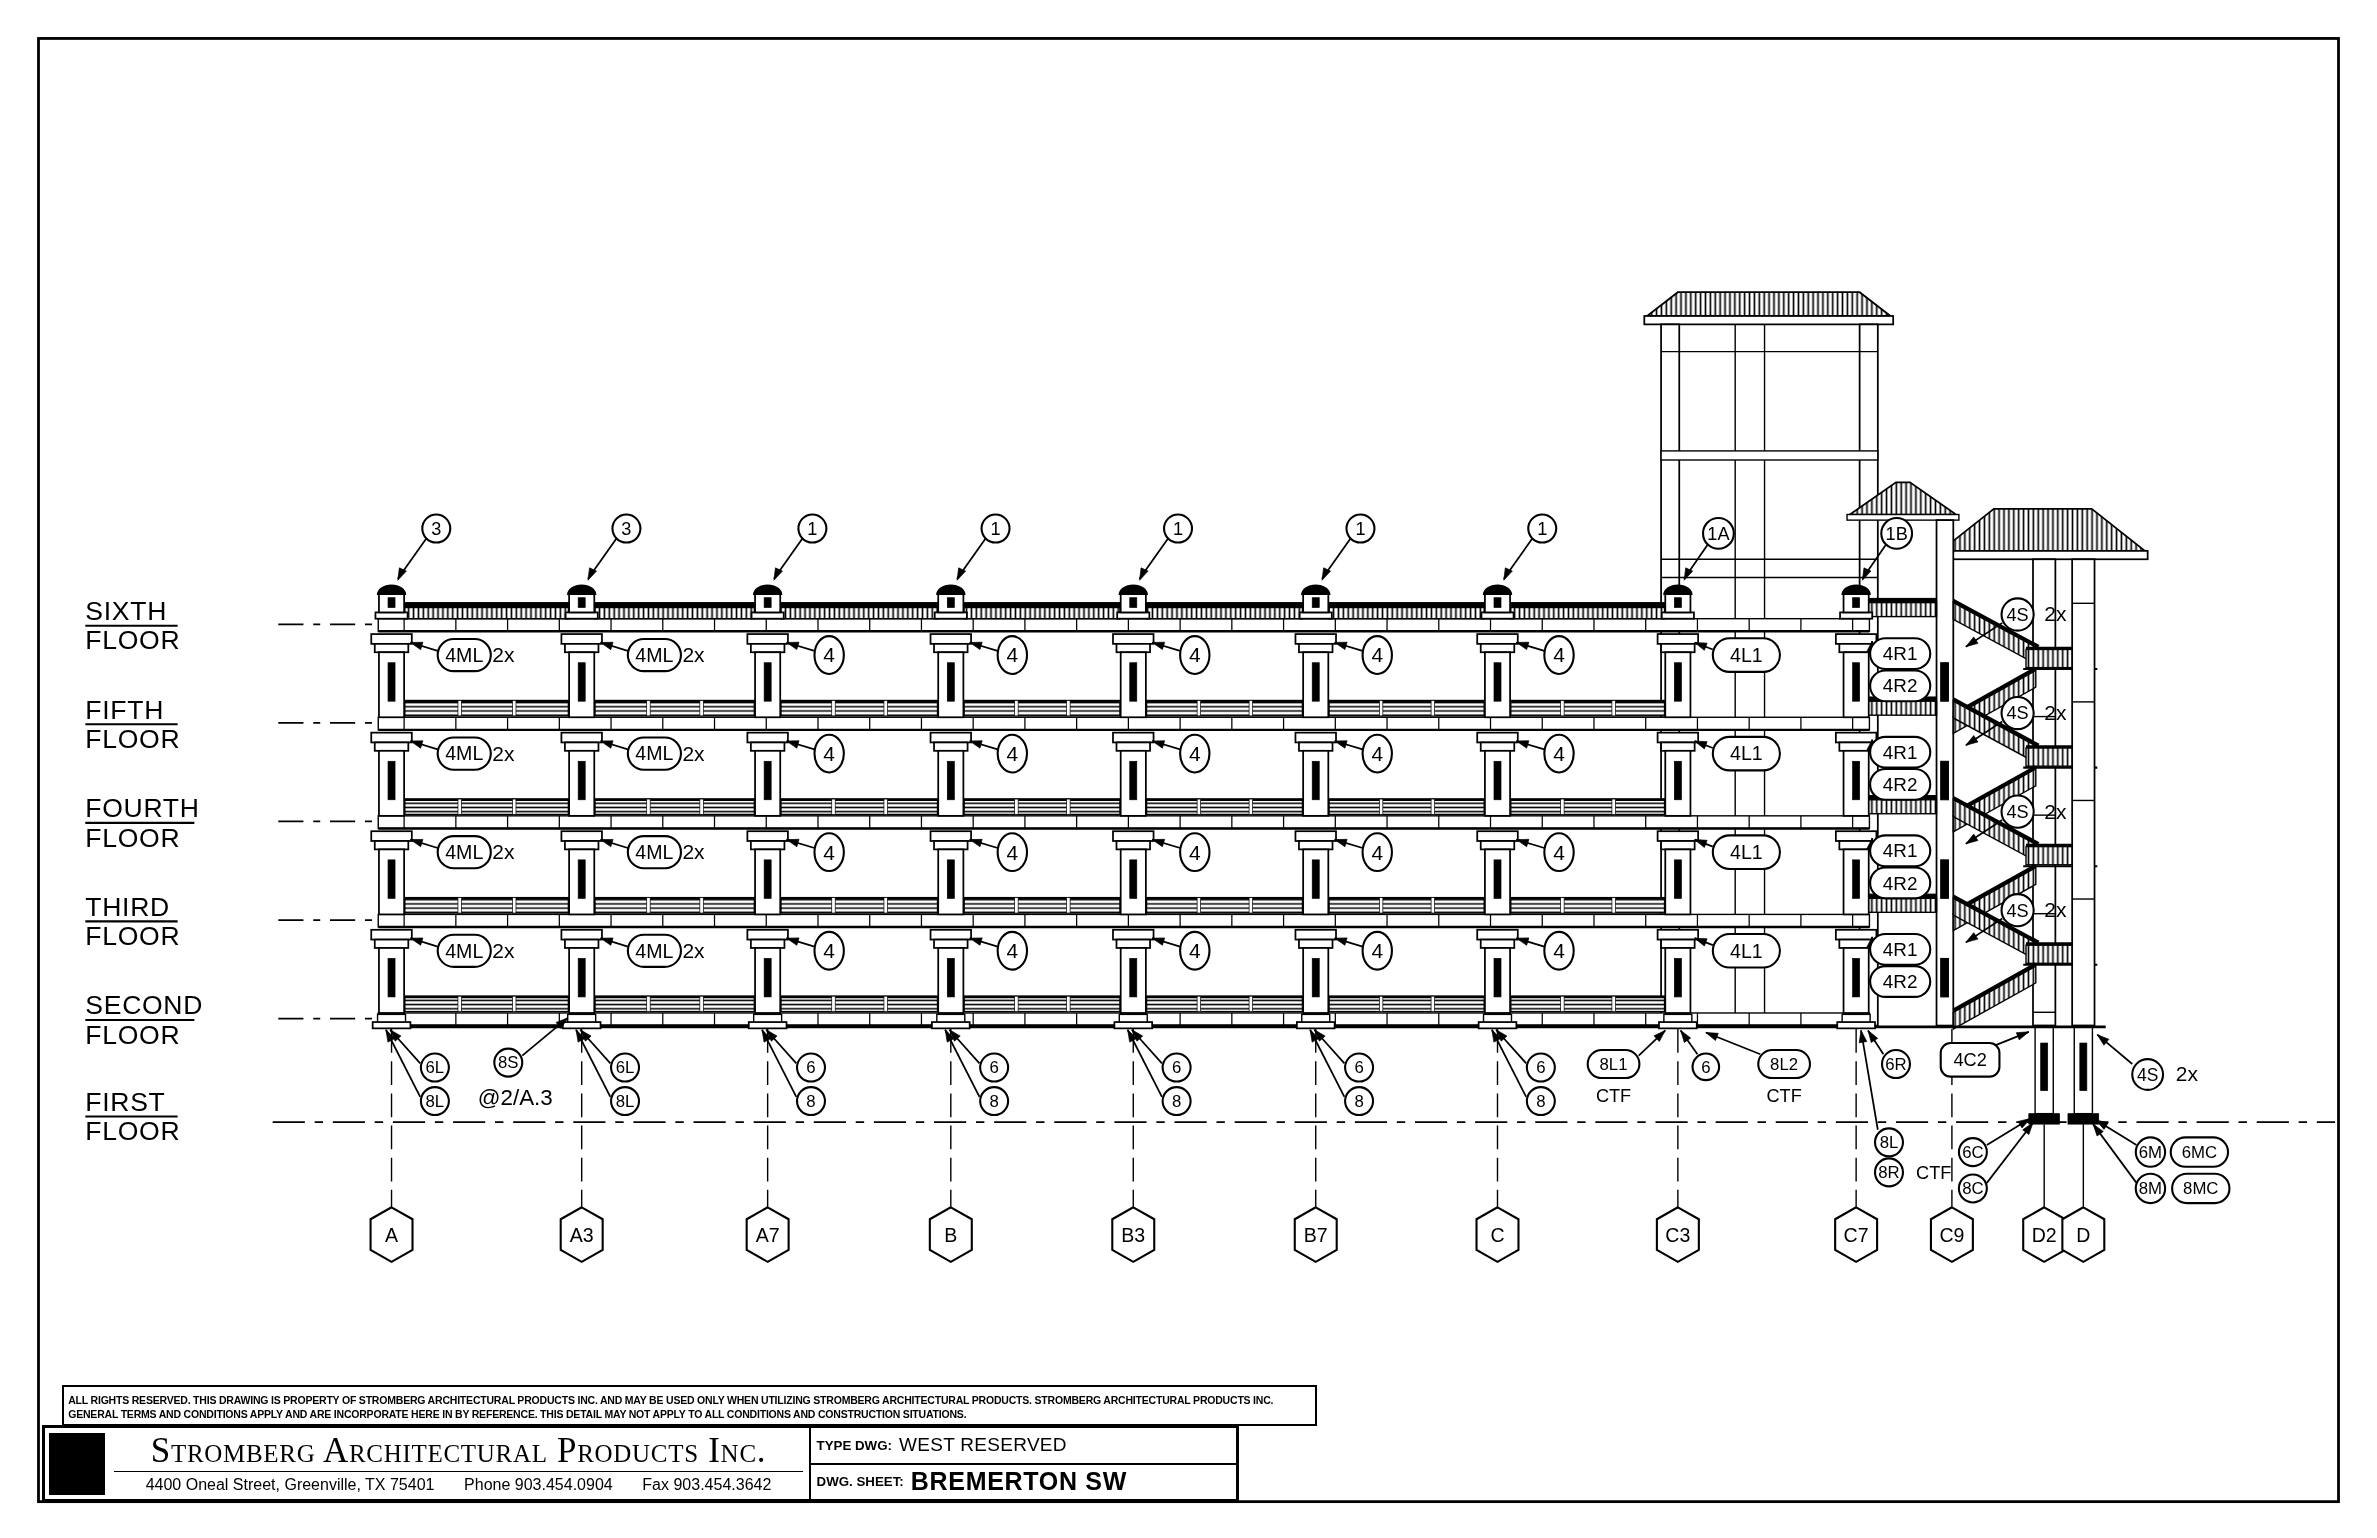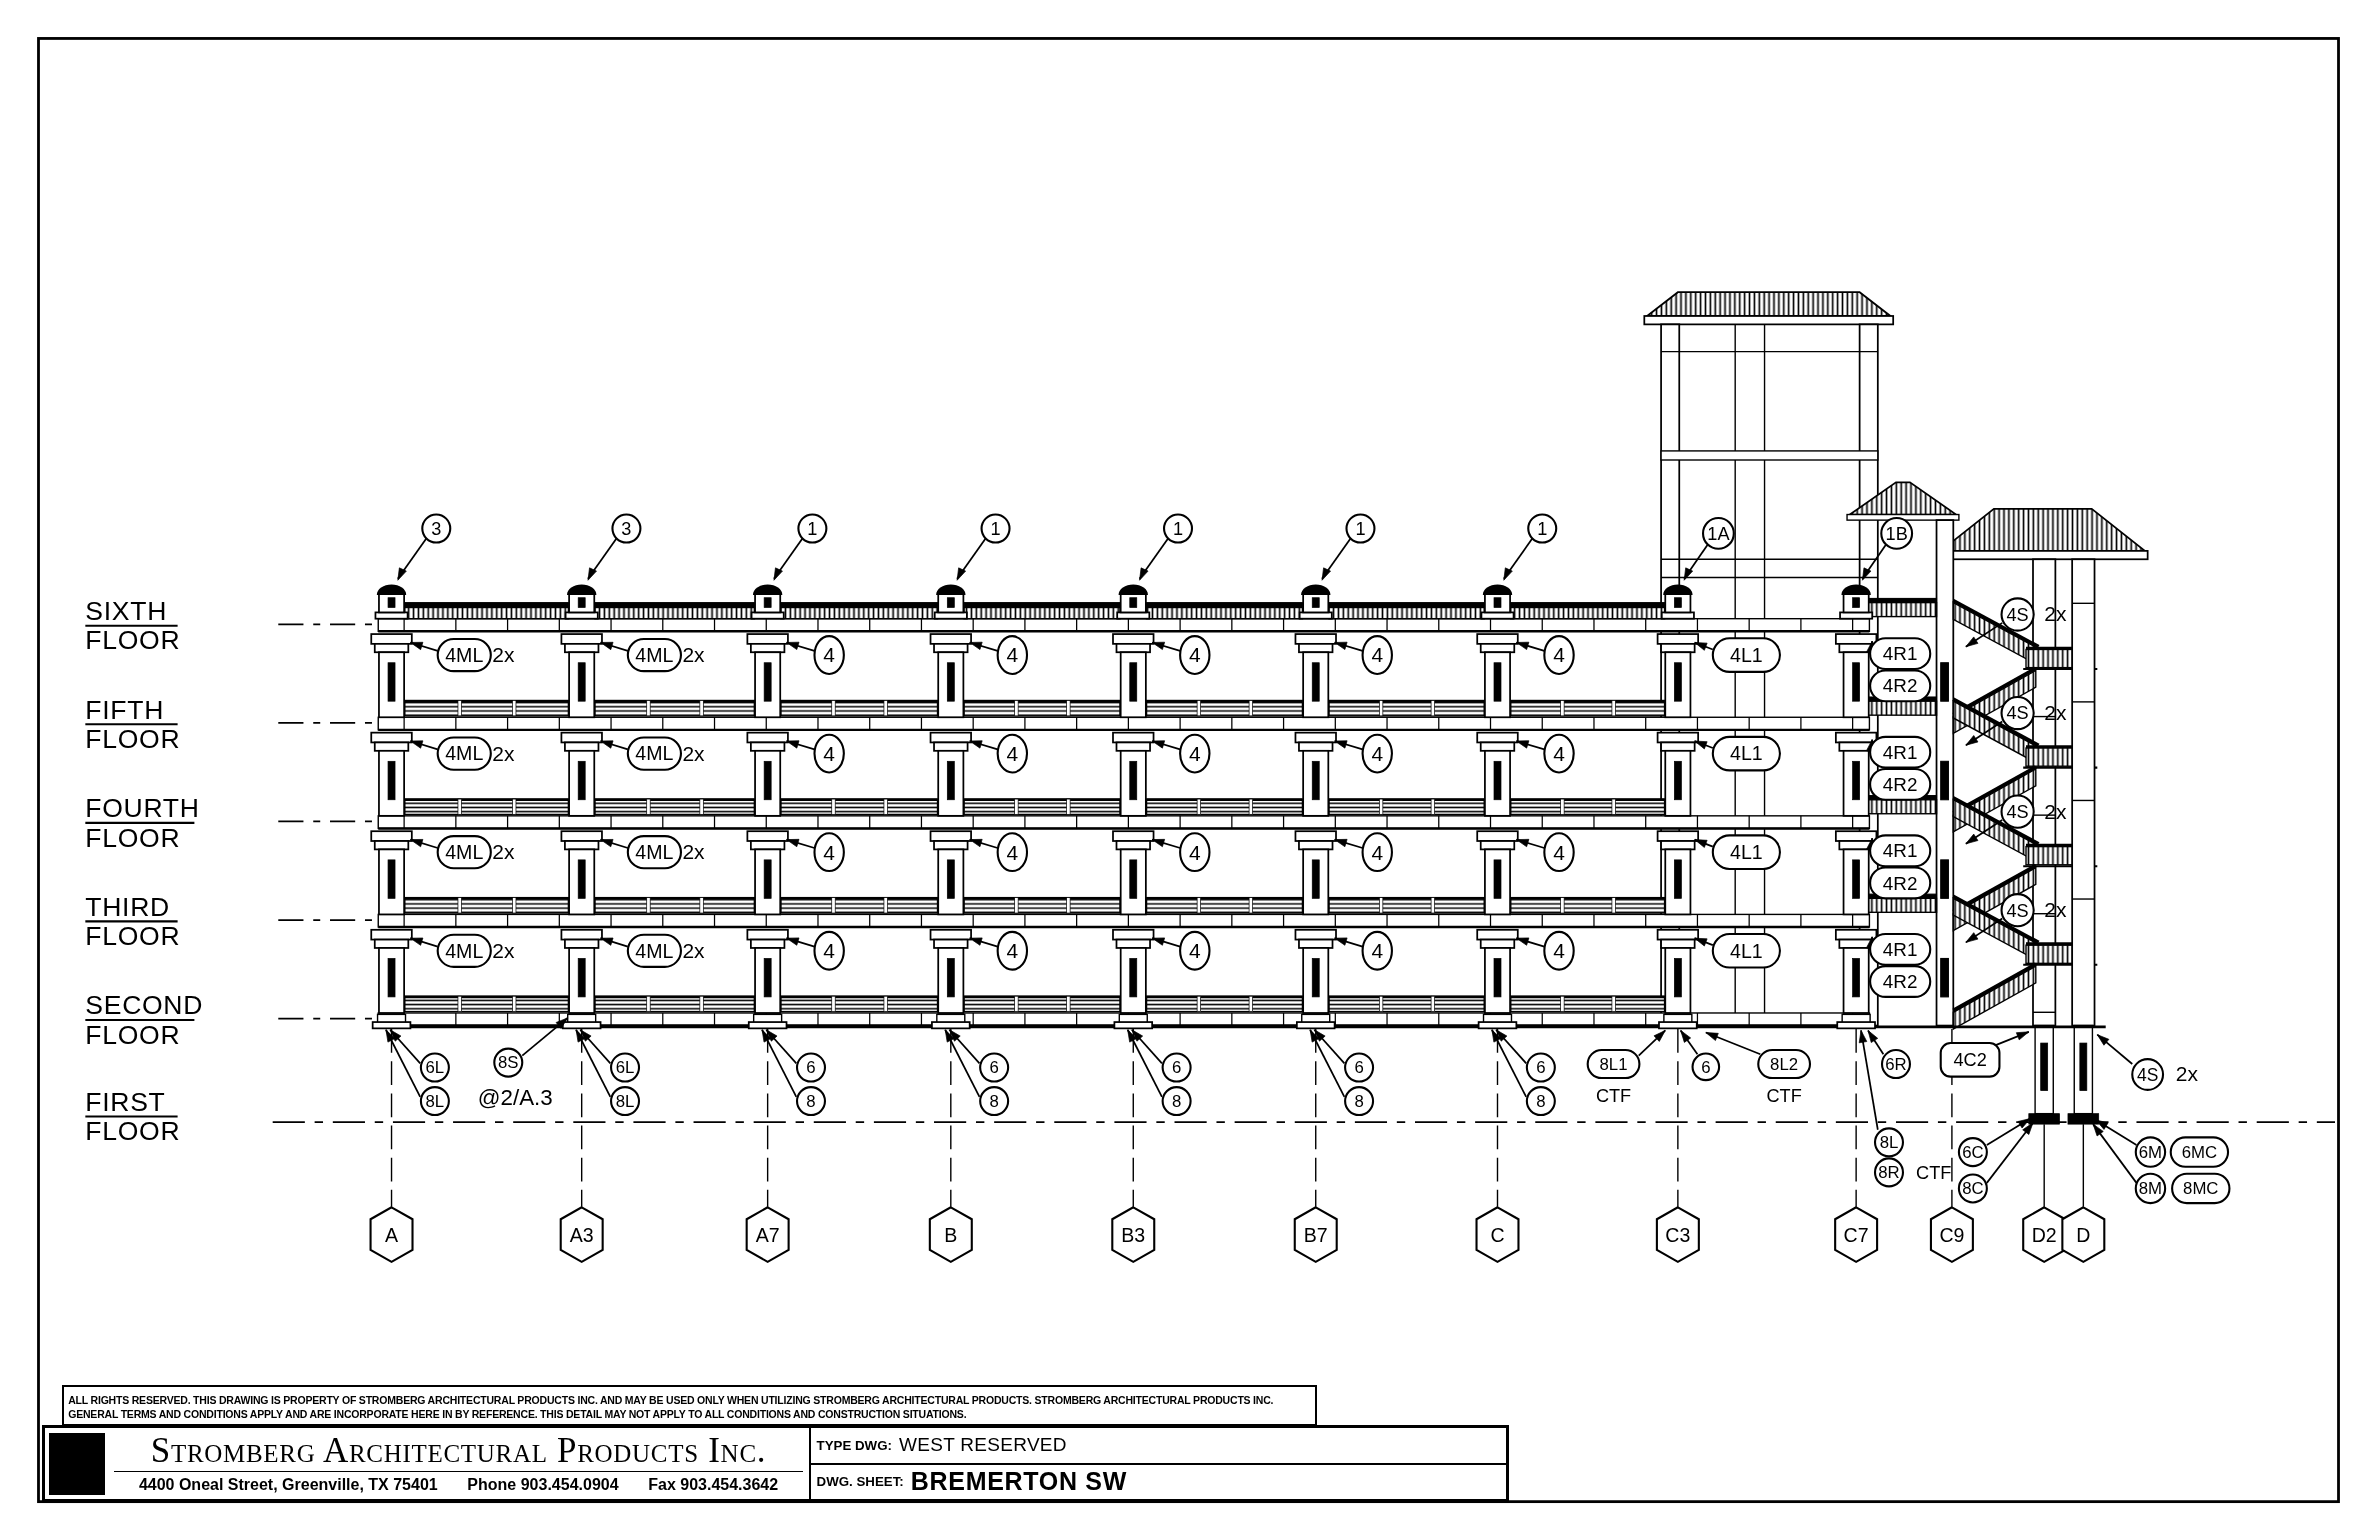--- a/index.html
+++ b/index.html
@@ -2,26 +2,26 @@
 <html style="font-size:11.2px"><head>
 <meta charset="utf-8">
 <style>
   html,body{margin:0;padding:0;background:#fff;}
   body{width:2377px;height:1538px;position:relative;font-family:"Liberation Sans",sans-serif;color:#000;}
   #stage{position:absolute;left:0;top:0;width:2377px;height:1538px;}
   svg text{font-family:"Liberation Sans",sans-serif;fill:#000;}
   
   .tb-disclaimer{position:absolute;left:42px;top:1385px;width:1255px;height:41px;border:2.1px solid #000;box-sizing:border-box;
     font-size:10.5px;font-weight:bold;letter-spacing:-0.2px;line-height:14px;padding:5.6px 4.2px 0 4.2px;white-space:nowrap;overflow:hidden;margin-left:20px;}
-  .tb-main{position:absolute;left:42px;top:1425px;width:1467px;height:77px;border:3.5px solid #000;box-sizing:border-box;display:flex;}
+  .tb-main{position:absolute;left:42px;top:1425px;width:1197px;height:77px;border:3.5px solid #000;box-sizing:border-box;display:flex;}
   .tb-logo{width:63px;border-right:0;display:flex;align-items:center;justify-content:center;}
   .tb-logo .sq{width:56px;height:62px;background:#000;}
   .tb-company{flex:0 0 703px;border-right:2.8px solid #000;box-sizing:border-box;display:flex;flex-direction:column;justify-content:center;}
   .tb-name{font-family:"Liberation Serif",serif;font-variant:small-caps;font-size:35px;letter-spacing:0.7px;text-align:center;line-height:36px;border-bottom:1.4px solid #000;margin:0 5.6px;padding-bottom:1.4px;}
-  .tb-addr{font-size:16px;font-weight:bold;text-align:center;padding-top:4.2px;white-space:nowrap;}
+  .tb-addr{font-size:16px;font-weight:normal;text-align:center;padding-top:4.2px;white-space:nowrap;}
   .tb-addr span{margin:0 12.6px;}
   .tb-mid{flex:0 0 271px;border-right:2.8px solid #000;box-sizing:border-box;display:flex;flex-direction:column;}
   .tb-right{flex:1;display:flex;flex-direction:column;border-radius:21px;}
   .tb-mid .cell,.tb-right .cell{flex:1;display:flex;align-items:center;padding-left:5.6px;white-space:nowrap;}
   .tb-mid .cell:first-child,.tb-right .cell:first-child{border-bottom:2.8px solid #000;}
   .lbl{font-size:13.3px;font-weight:bold;margin-right:7px;}
   .val{font-size:19px;letter-spacing:0.3px;}
   .sheetname{font-size:25px;font-weight:bold;letter-spacing:0.7px;}
 </style>
 </head>

